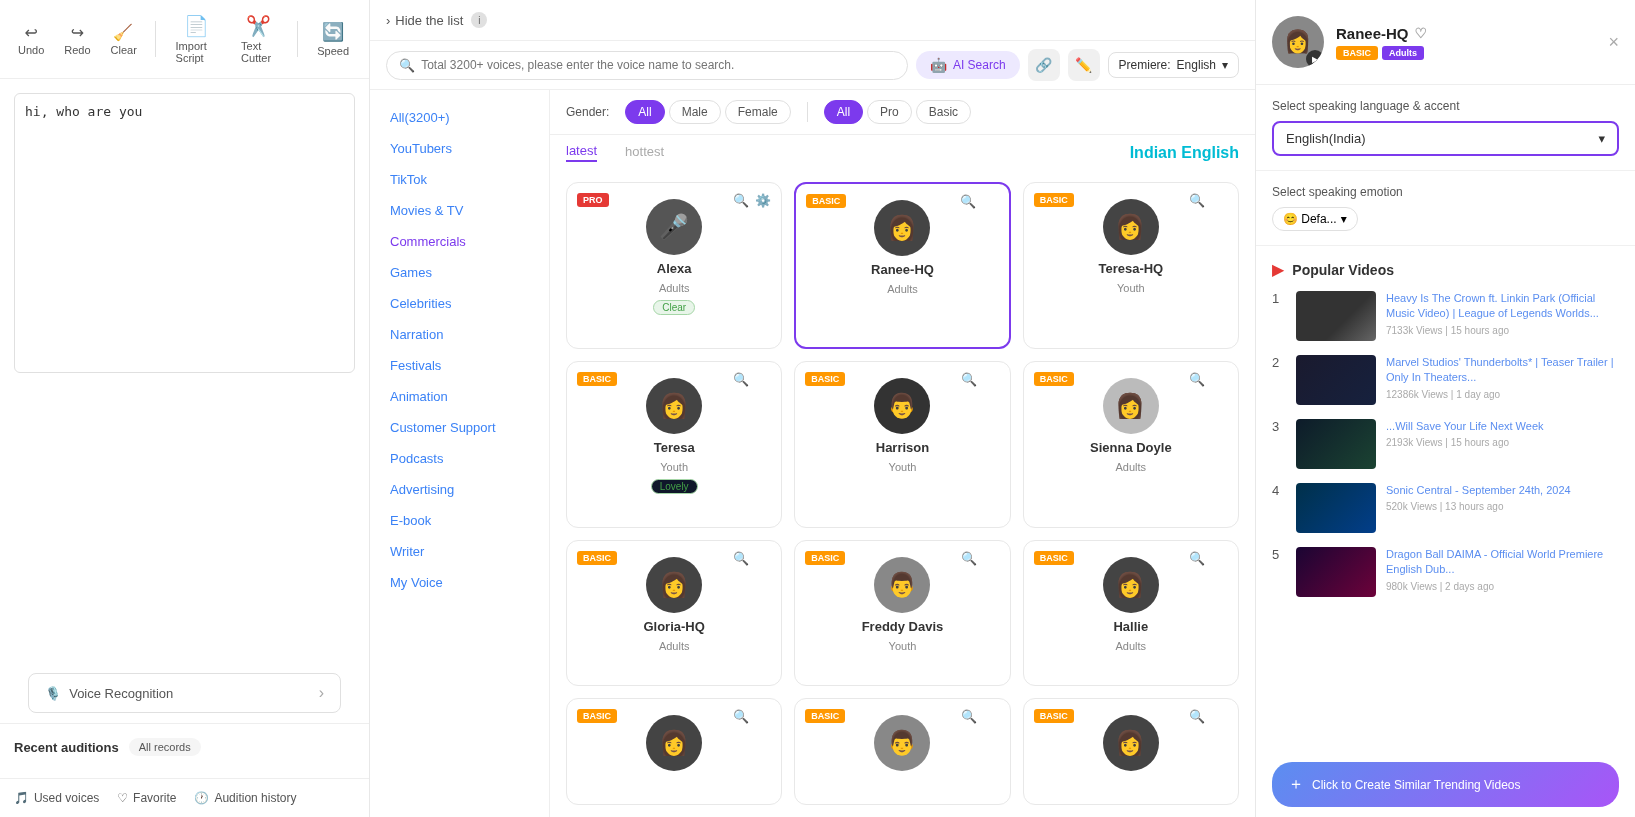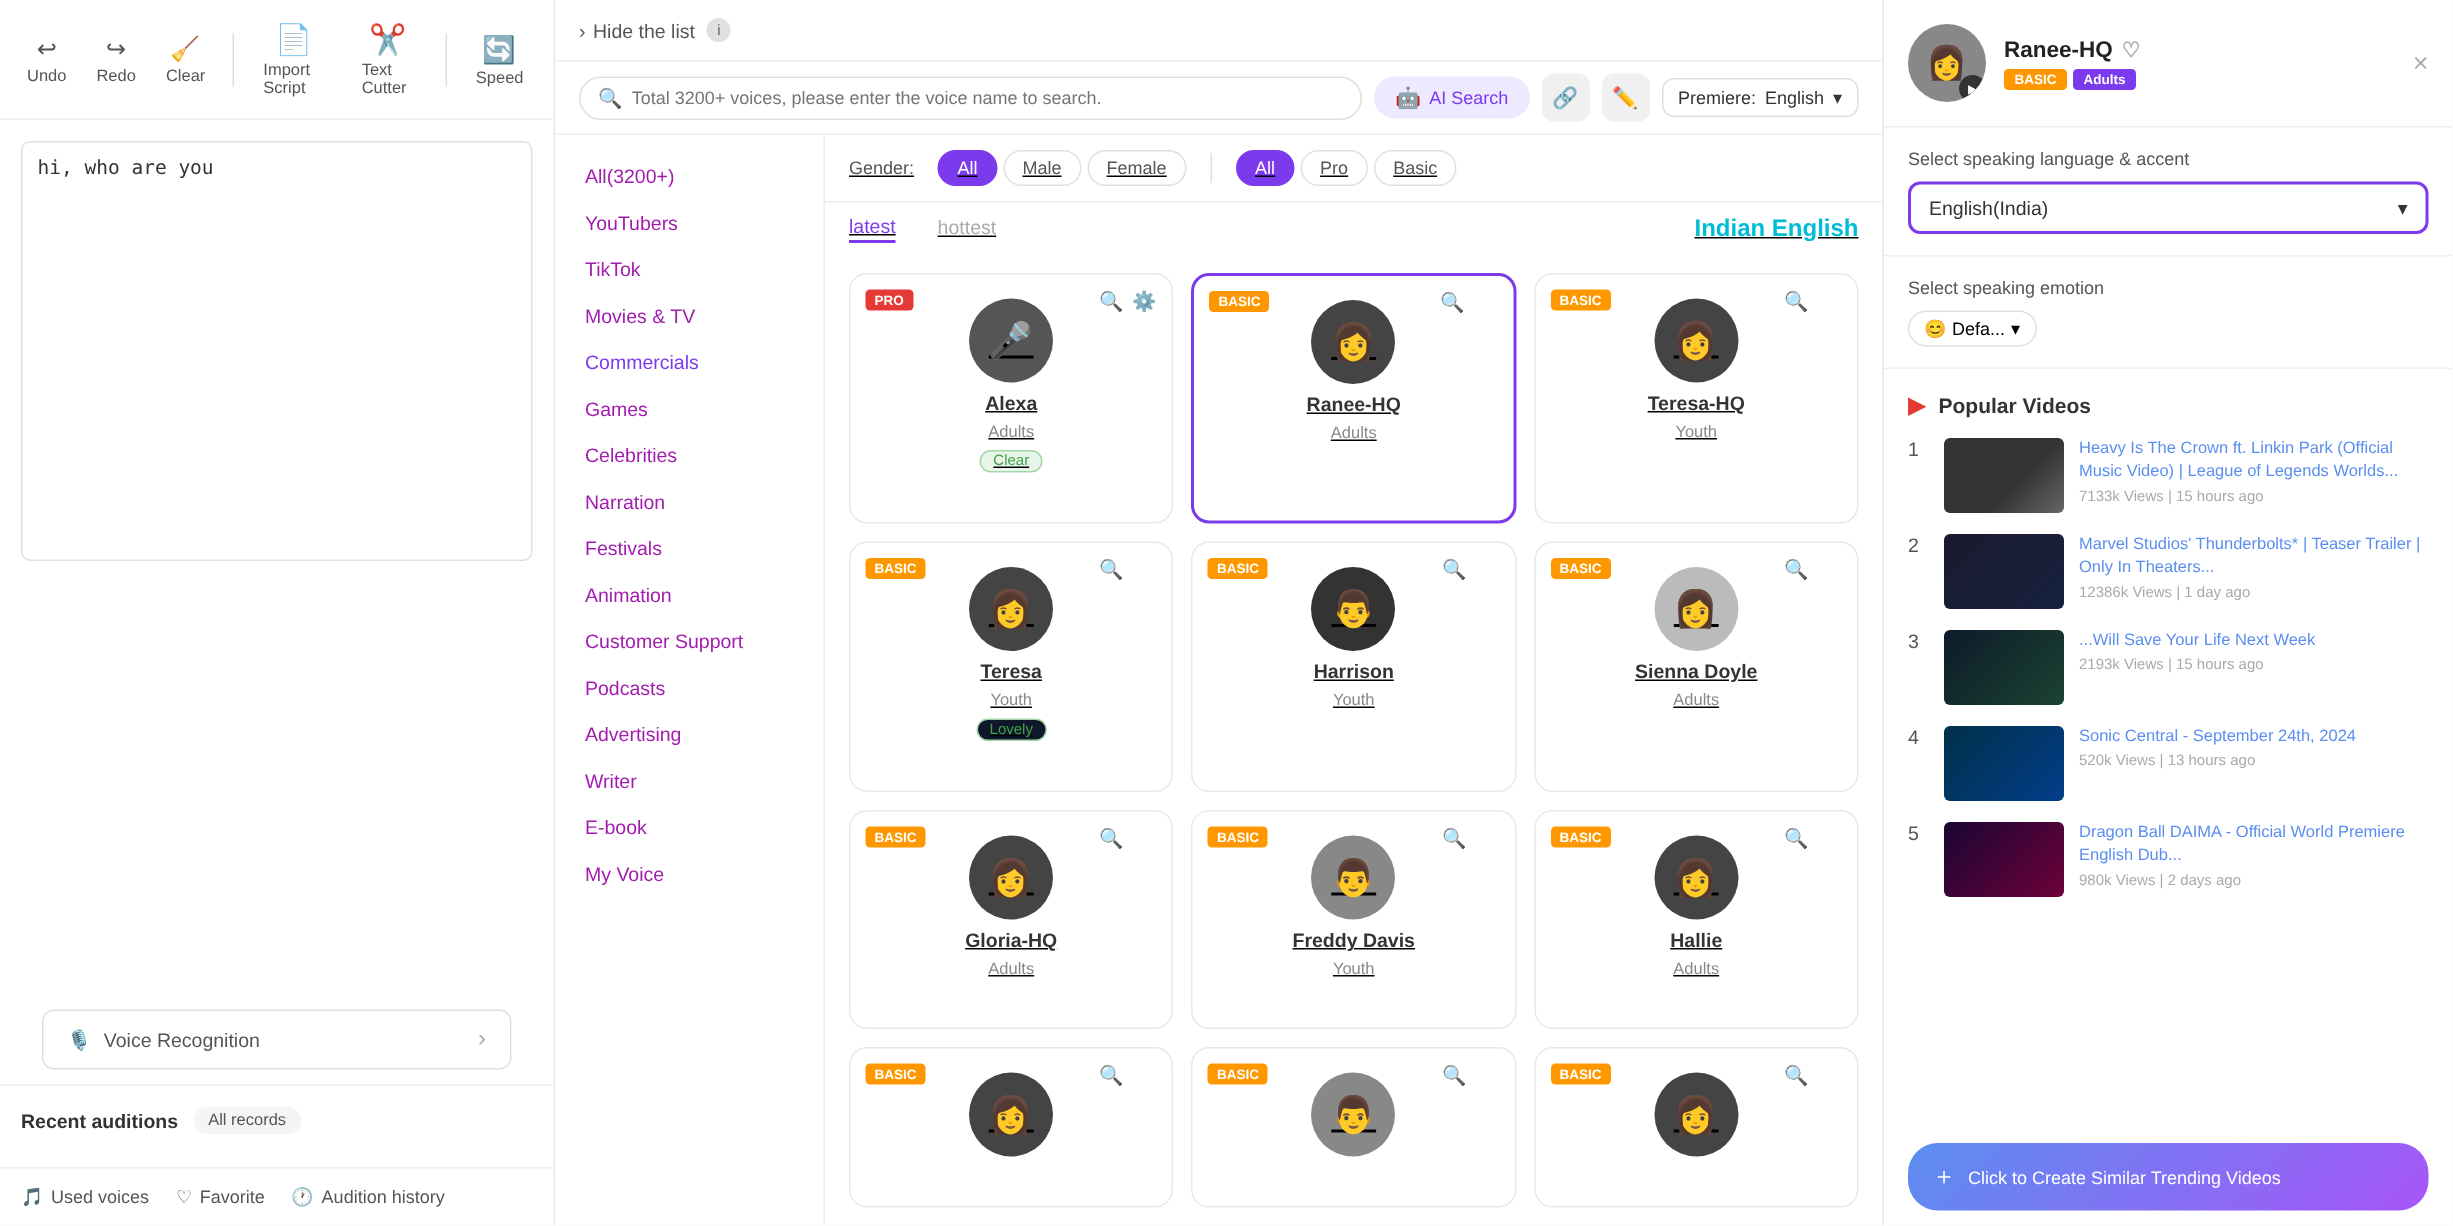--- a/index.html
+++ b/index.html
@@ -45,24 +45,24 @@
     .search-input-wrap input { border: none; outline: none; flex: 1; font-size: 12px; color: #999; }
     .search-icon { color: #aaa; font-size: 13px; }
     .ai-search-btn { display: flex; align-items: center; gap: 5px; background: #ede9fe; border: none; border-radius: 16px; padding: 6px 14px; cursor: pointer; font-size: 12px; color: #7c3aed; font-weight: 500; }
     .ai-icon { font-size: 14px; }
     .icon-btn { background: #f0f0f0; border: none; border-radius: 8px; width: 32px; height: 32px; display: flex; align-items: center; justify-content: center; cursor: pointer; font-size: 14px; color: #555; }
     .language-select { display: flex; align-items: center; gap: 6px; border: 1px solid #e0e0e0; border-radius: 8px; padding: 5px 10px; cursor: pointer; font-size: 12px; color: #333; background: #fff; }
 
     .category-and-voices { display: flex; flex: 1; overflow: hidden; }
 
     .category-list { width: 180px; border-right: 1px solid #eee; padding: 12px 0; overflow-y: auto; }
-    .category-item { padding: 8px 20px; cursor: pointer; font-size: 13px; color: #a21caf; }
+    .category-item { padding: 8px 20px; cursor: pointer; font-size: 13px; color: #3b82f6; }
     .category-item.active { color: #7c3aed; font-weight: 500; }
 
-    .voices-section { flex: 1; display: flex; flex-direction: column; overflow: hidden; text-decoration: underline; }
+    .voices-section { flex: 1; display: flex; flex-direction: column; overflow: hidden; }
     .filter-bar { display: flex; align-items: center; padding: 10px 16px; gap: 16px; border-bottom: 1px solid #eee; }
     .gender-label { font-size: 12px; color: #555; }
     .filter-btns { display: flex; gap: 4px; }
     .filter-btn { padding: 4px 12px; border-radius: 14px; border: 1px solid #e0e0e0; background: #fff; cursor: pointer; font-size: 12px; color: #555; }
     .filter-btn.active { background: #7c3aed; color: #fff; border-color: #7c3aed; }
     .filter-divider { width: 1px; height: 20px; background: #e0e0e0; }
 
     .tabs-and-title { display: flex; align-items: center; padding: 8px 16px; gap: 28px; }
     .tab-link { font-size: 13px; color: #aaa; cursor: pointer; padding-bottom: 2px; }
     .tab-link.active { color: #7c3aed; border-bottom: 2px solid #7c3aed; }
@@ -241,22 +241,22 @@
         <div class="category-item">Movies &amp; TV</div>
         <div class="category-item active">Commercials</div>
         <div class="category-item">Games</div>
         <div class="category-item">Celebrities</div>
         <div class="category-item">Narration</div>
         <div class="category-item">Festivals</div>
         <div class="category-item">Animation</div>
         <div class="category-item">Customer Support</div>
         <div class="category-item">Podcasts</div>
         <div class="category-item">Advertising</div>
+        <div class="category-item">E-book</div>
         <div class="category-item">Writer</div>
-        <div class="category-item">E-book</div>
         <div class="category-item">My Voice</div>
       </div>
 
       <div class="voices-section">
         <div class="filter-bar">
           <span class="gender-label">Gender:</span>
           <div class="filter-btns">
             <button class="filter-btn active">All</button>
             <button class="filter-btn">Male</button>
             <button class="filter-btn">Female</button>

